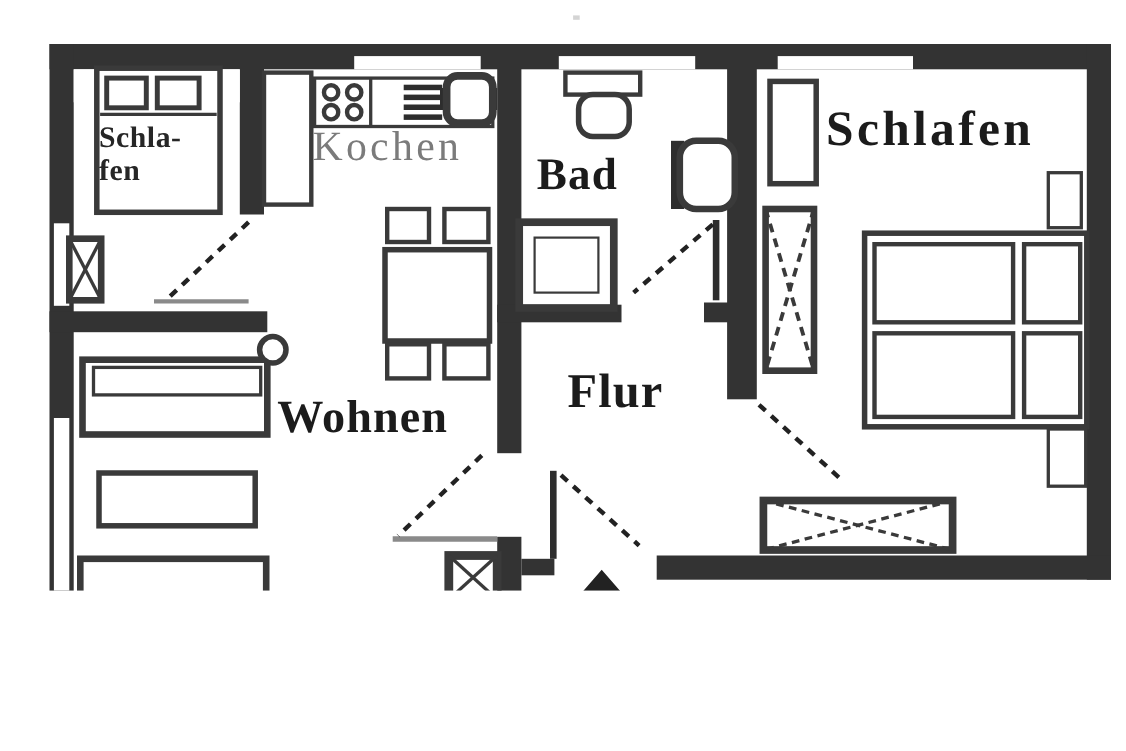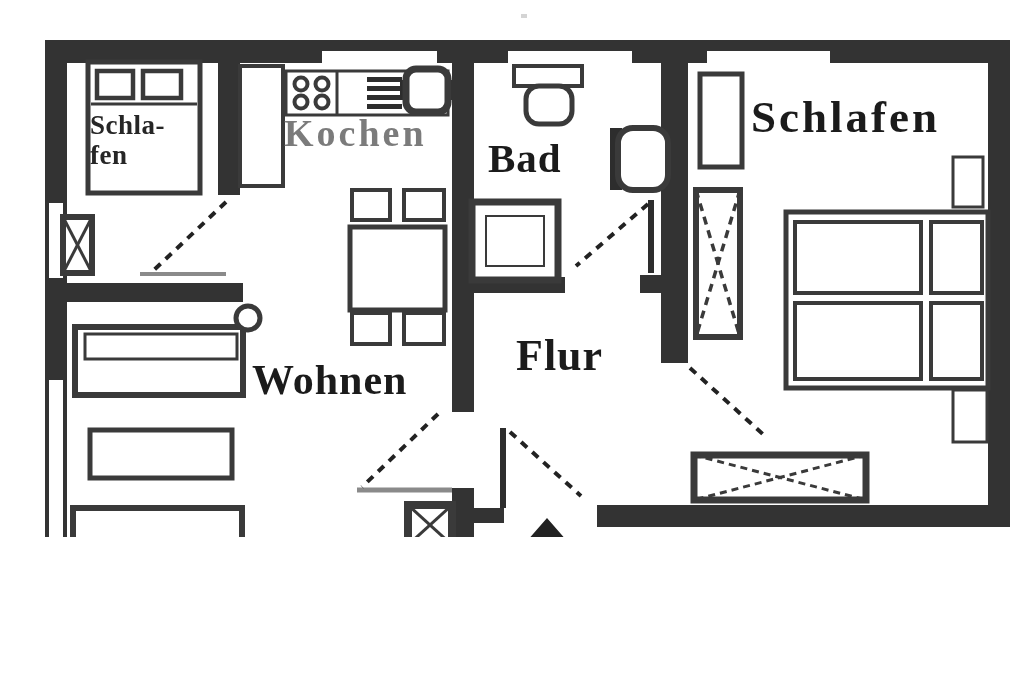--- a/index.html
+++ b/index.html
@@ -10,21 +10,21 @@
   #plan-svg{position:absolute;left:0;top:0;width:1024px;height:683px;}
   .wall{fill:#333333;stroke:none;}
   .win{fill:#ffffff;stroke:none;}
   .fw{fill:#ffffff;stroke:#3a3a3a;}
   .ln{stroke:#3a3a3a;fill:none;}
   .lt{stroke:#8a8a8a;fill:none;}
   .dash{stroke:#222222;fill:none;stroke-dasharray:8 7;}
   .solidblk{fill:#2d2d2d;stroke:none;}
   .room-label{position:absolute;color:#1b1b1b;white-space:pre-line;line-height:1.12;font-weight:700;}
   #lbl-bedroom-small{left:90px;top:110px;font-size:27px;letter-spacing:0.5px;color:#262626;}
-  #lbl-kitchen{left:284px;top:112px;font-size:38px;font-weight:700;letter-spacing:3px;color:#7b7b7b;}
+  #lbl-kitchen{left:284px;top:112px;font-size:38px;font-weight:400;letter-spacing:3px;color:#7b7b7b;}
   #lbl-bathroom{left:488px;top:136px;font-size:41px;letter-spacing:1px;text-align:right;}
   #lbl-hallway{left:487px;top:331px;font-size:44px;letter-spacing:1px;margin-left:29px;}
   #lbl-living{left:252px;top:357px;font-size:42px;letter-spacing:1px;}
   #lbl-bedroom-main{left:751px;top:92px;font-size:45px;letter-spacing:3px;}
   .artifact{position:absolute;background:#b8b8b8;opacity:.6;}
 </style>
 </head>
 <body>
 
 <div id="stage">

